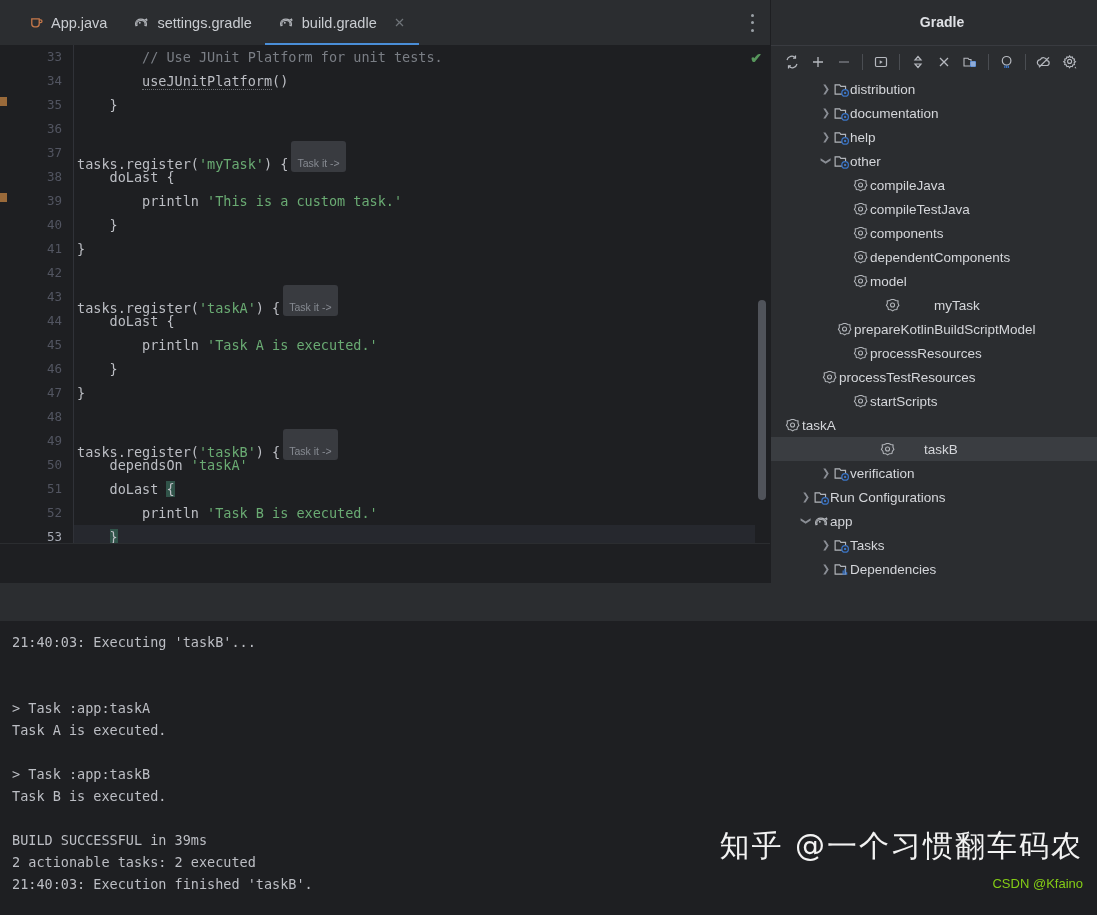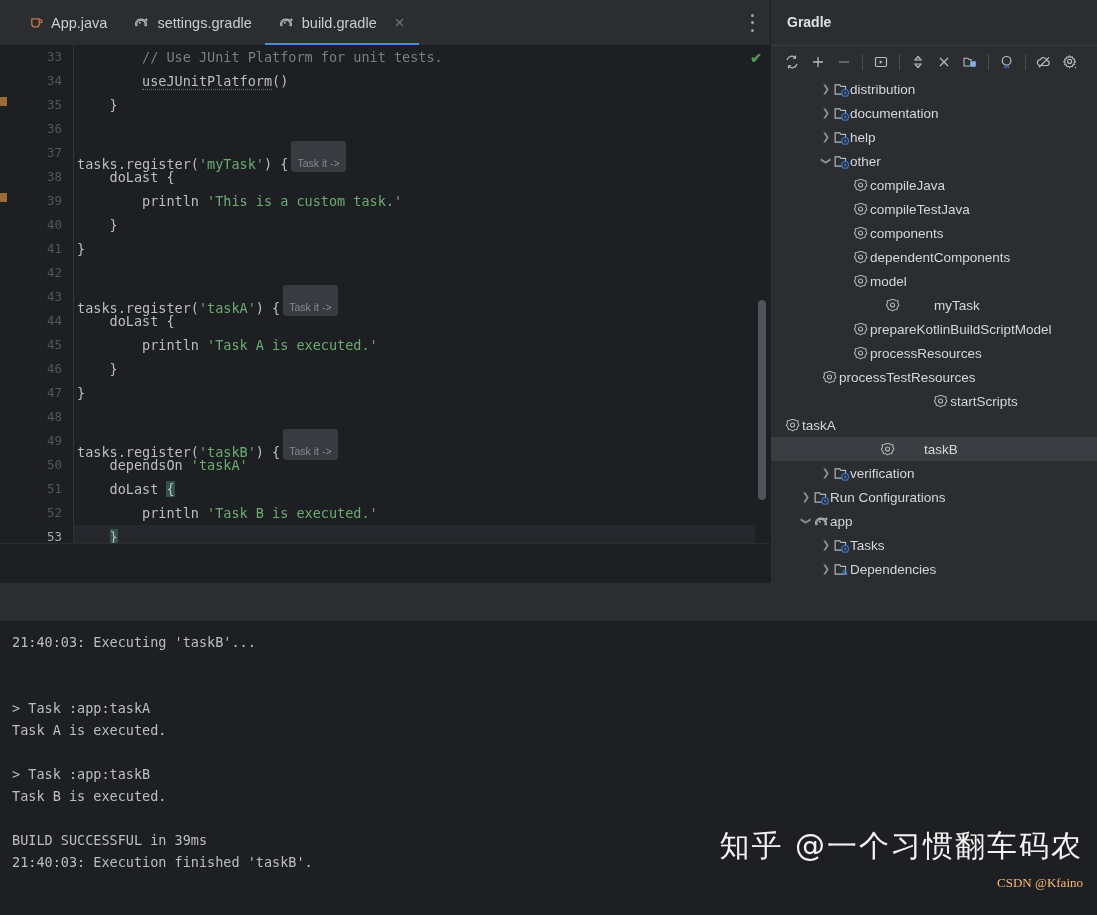--- a/index.html
+++ b/index.html
@@ -112,21 +112,21 @@
     background: #1e1f22; border-top: 1px solid #2b2d30;
   }
 
   
   #gradle-panel {
     position: absolute; left: 770px; top: 0; width: 327px; height: 583px;
     background: #2b2d30; border-left: 1px solid #1e1f22;
   }
   #gradle-title {
     height: 45px; line-height: 45px; padding-left: 16px;
-    font-size: 14px; color: #dfe1e5; font-weight: bold;
+    font-size: 14px; color: #dfe1e5; font-weight: bold; text-align: center;
   }
   #gradle-toolbar {
     height: 32px; display: flex; align-items: center; gap: 0;
     padding-left: 8px; border-top: 1px solid #393b40;
   }
   .tb { width: 26px; height: 26px; display: flex; align-items: center; justify-content: center; }
   .tb svg { display: block; }
   .tb-sep { width: 1px; height: 16px; background: #4a4d52; margin: 0 5px; }
   #gradle-tree {
     position: absolute; top: 77px; left: 0; width: 327px; height: 506px;
@@ -164,22 +164,22 @@
   .co.blank { color: transparent; }
 
   
   #wm-zhihu {
     position: absolute; right: 14px; bottom: 48px;
     font-family: "DejaVu Sans", sans-serif; font-size: 30px;
     color: #f2f2f2; letter-spacing: 2px; white-space: nowrap;
   }
   #wm-csdn {
     position: absolute; right: 14px; bottom: 24px;
-    font-family: Liberation Serif, serif; font-size: 13px;
-    color: #fdba74; white-space: nowrap;
+    font-family: Liberation Sans, sans-serif; font-size: 13px;
+    color: #84cc16; white-space: nowrap;
   }
 </style>
 </head>
 <body>
 
 <div id="app">
 
   <div id="left-column">
 
     <div id="tab-bar">
@@ -425,21 +425,21 @@
           <span class="tlabel">model</span>
         </div>
         <div class="trow" style="padding-left: 68px; gap: 32px;">
           <span class="twist"></span>
           <span class="tab-ico"><svg width="17" height="17" viewBox="0 0 16 16">
               <path d="M8.2 2.3l2 .9 2.1.5-.1 2.2.9 2-1.4 1.7-.5 2.1-2.2.2-1.8 1.2-1.8-1.2-2.2-.2-.5-2.1L1.3 8l.9-2-.1-2.2 2.1-.5 2-.9z" fill="none" stroke="#b3b6bb" stroke-width="1"></path>
               <circle cx="7.1" cy="7.5" r="1.9" fill="none" stroke="#b3b6bb" stroke-width="1"></circle>
             </svg></span>
           <span class="tlabel">myTask</span>
         </div>
-        <div class="trow" style="padding-left: 68px;">
+        <div class="trow" style="padding-left: 52px;">
           <span class="twist"></span>
           <span class="tab-ico"><svg width="17" height="17" viewBox="0 0 16 16">
               <path d="M8.2 2.3l2 .9 2.1.5-.1 2.2.9 2-1.4 1.7-.5 2.1-2.2.2-1.8 1.2-1.8-1.2-2.2-.2-.5-2.1L1.3 8l.9-2-.1-2.2 2.1-.5 2-.9z" fill="none" stroke="#b3b6bb" stroke-width="1"></path>
               <circle cx="7.1" cy="7.5" r="1.9" fill="none" stroke="#b3b6bb" stroke-width="1"></circle>
             </svg></span>
           <span class="tlabel">prepareKotlinBuildScriptModel</span>
         </div>
         <div class="trow" style="padding-left: 68px;">
           <span class="twist"></span>
           <span class="tab-ico"><svg width="17" height="17" viewBox="0 0 16 16">
@@ -449,21 +449,21 @@
           <span class="tlabel">processResources</span>
         </div>
         <div class="trow" style="padding-left: 37px; align-items: center;">
           <span class="twist"></span>
           <span class="tab-ico"><svg width="17" height="17" viewBox="0 0 16 16">
               <path d="M8.2 2.3l2 .9 2.1.5-.1 2.2.9 2-1.4 1.7-.5 2.1-2.2.2-1.8 1.2-1.8-1.2-2.2-.2-.5-2.1L1.3 8l.9-2-.1-2.2 2.1-.5 2-.9z" fill="none" stroke="#b3b6bb" stroke-width="1"></path>
               <circle cx="7.1" cy="7.5" r="1.9" fill="none" stroke="#b3b6bb" stroke-width="1"></circle>
             </svg></span>
           <span class="tlabel">processTestResources</span>
         </div>
-        <div class="trow" style="padding-left: 68px; justify-content: center;">
+        <div class="trow" style="padding-left: 68px;">
           <span class="twist"></span>
           <span class="tab-ico"><svg width="17" height="17" viewBox="0 0 16 16">
               <path d="M8.2 2.3l2 .9 2.1.5-.1 2.2.9 2-1.4 1.7-.5 2.1-2.2.2-1.8 1.2-1.8-1.2-2.2-.2-.5-2.1L1.3 8l.9-2-.1-2.2 2.1-.5 2-.9z" fill="none" stroke="#b3b6bb" stroke-width="1"></path>
               <circle cx="7.1" cy="7.5" r="1.9" fill="none" stroke="#b3b6bb" stroke-width="1"></circle>
             </svg></span>
           <span class="tlabel">startScripts</span>
         </div>
         <div class="trow" style="">
           <span class="twist"></span>
           <span class="tab-ico"><svg width="17" height="17" viewBox="0 0 16 16">
@@ -533,20 +533,21 @@
         <div class="co">21:40:03: Executing 'taskB'...</div>
         <div class="co blank">&nbsp;</div>
         <div class="co blank">&nbsp;</div>
         <div class="co">&gt; Task :app:taskA</div>
         <div class="co">Task A is executed.</div>
         <div class="co blank">&nbsp;</div>
         <div class="co">&gt; Task :app:taskB</div>
         <div class="co">Task B is executed.</div>
         <div class="co blank">&nbsp;</div>
         <div class="co">BUILD SUCCESSFUL in 39ms</div>
+        <div class="co">2 actionable tasks: 2 executed</div>
         <div class="co">21:40:03: Execution finished 'taskB'.</div>
       </div>
 
     <div id="wm-zhihu">知乎 @一个习惯翻车码农</div>
     <div id="wm-csdn">CSDN @Kfaino</div>
   </div>
 
 </div>
 
 </body></html>

